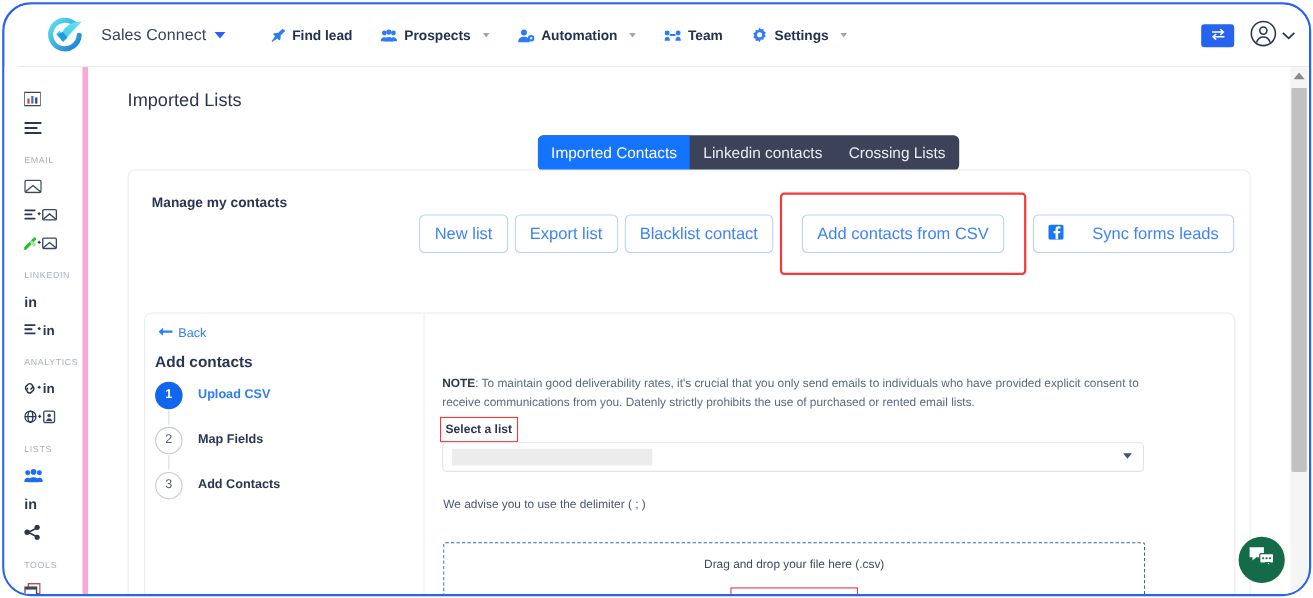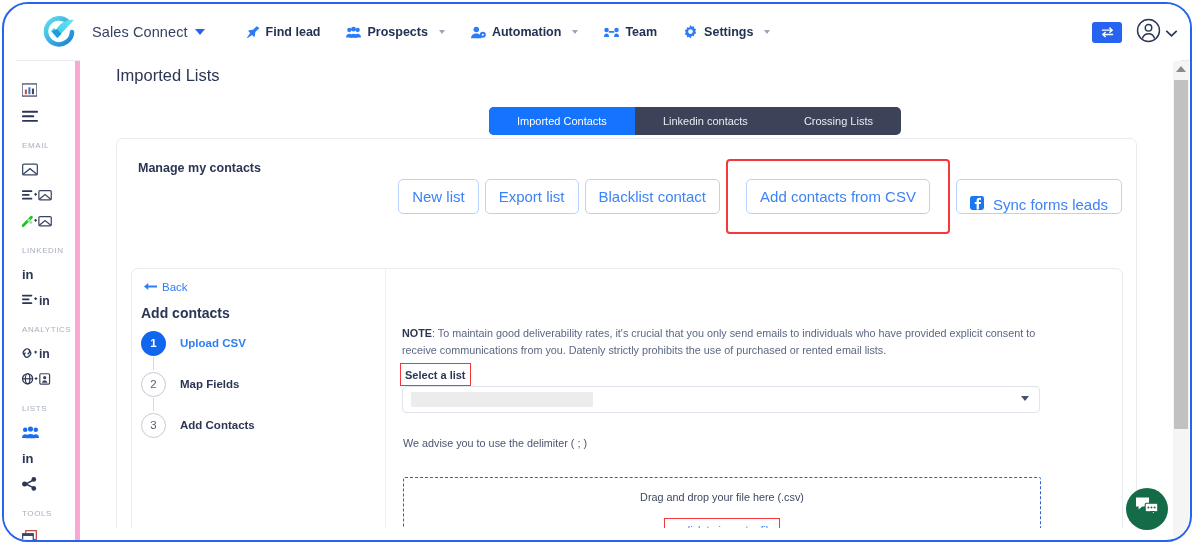--- a/index.html
+++ b/index.html
@@ -78,36 +78,36 @@
   }
   .side-item {
     height: 26px; display: flex; align-items: center;
     padding-left: 18px; cursor: pointer;
   }
   .side-item svg { display: block; }
   .side-txt { font-size: 13px; font-weight: bold; color: #2b3654; }
 
   
   #page {
-    position: absolute; left: 76px; top: 41px;
+    position: absolute; left: 76px; top: 57px;
     width: 1101px; height: 483px;
     background: #ffffff;
     overflow: hidden;
   }
   #page-title {
     font-size: 16.5px; color: #2b3654; margin: 21px 0 0 36px;
   }
 
   
   #tabs {
     position: absolute; left: 409px; top: 62px;
     display: flex; background: #3c4257; border-radius: 5px; overflow: hidden;
   }
   .tab {
-    padding: 8px 28px; font-size: 11px; color: #e9ecf3;
+    padding: 8px 12px; font-size: 14px; color: #e9ecf3;
     cursor: pointer; white-space: nowrap;
   }
   .tab.active { background: #1473ff; color: #ffffff; }
 
   
   #outer-card {
     position: absolute; left: 36px; top: 93px;
     width: 1021px; height: 420px;
     border: 1px solid #e9ebf0; border-radius: 7px;
     background: #ffffff;
@@ -122,21 +122,21 @@
     position: absolute; right: 14px; top: 20px;
     display: flex; align-items: center;
   }
   .pill {
     height: 35px; padding: 0 13px; border: 1px solid #b9d1ff;
     border-radius: 5px; background: #ffffff; color: #3d83f5;
     font-size: 15px; display: flex; align-items: center; justify-content: center;
     cursor: pointer; white-space: nowrap; margin-left: 6px;
     font-family: "Liberation Sans", sans-serif;
   }
-  .pill.with-ico { gap: 9px; align-items: flex-end; }
+  .pill.with-ico { gap: 26px; }
   #hl-addcsv {
     position: relative; border: 2px solid #f4383b; border-radius: 4px;
     padding: 18px; margin-left: 6px; display: flex;
   }
   #hl-addcsv .pill { margin-left: 0; }
 
   
   #inner-card {
     position: absolute; left: 14px; top: 129px;
     width: 992px; height: 278px;

